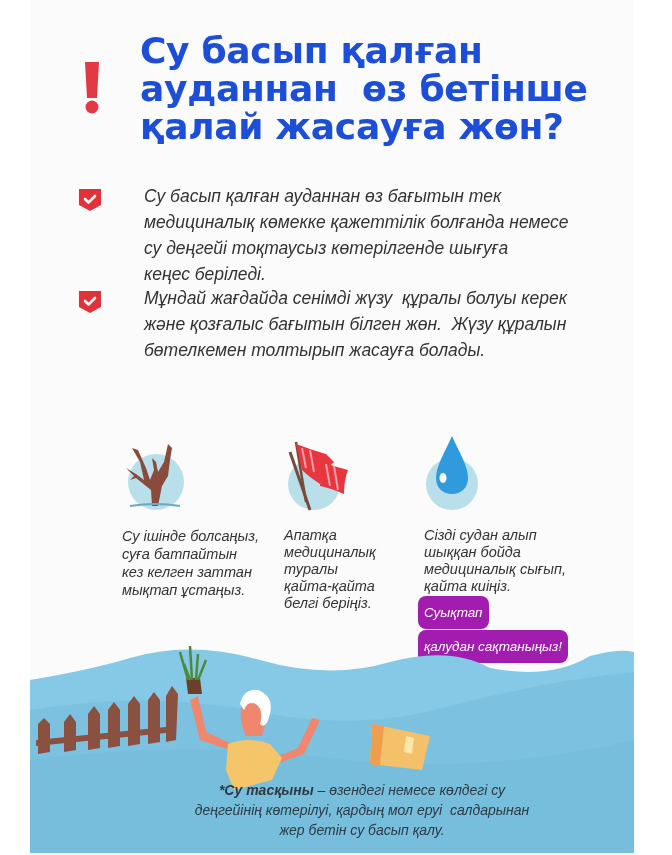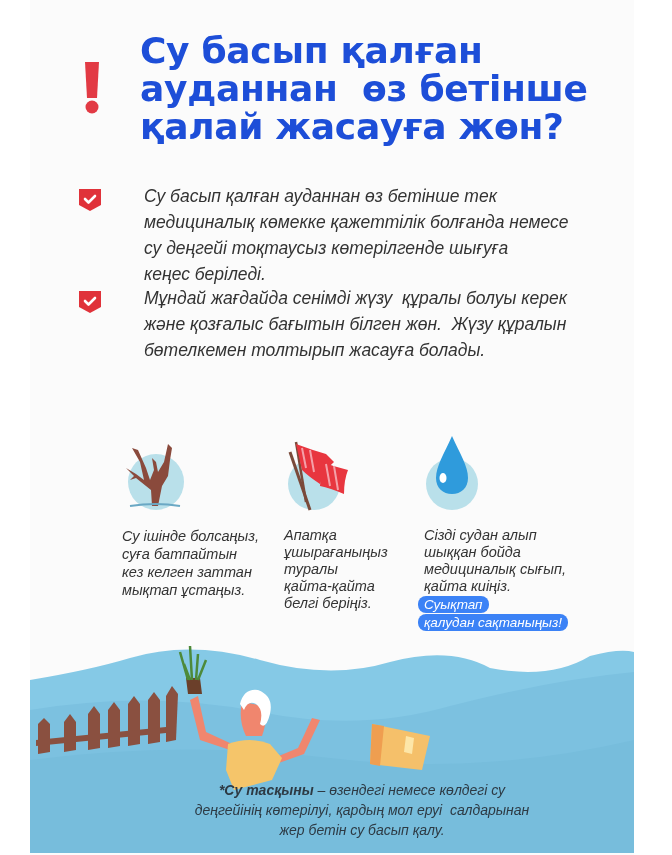--- a/index.html
+++ b/index.html
@@ -32,22 +32,22 @@
     .b2 { top: 285px; }
     .icon { position: absolute; }
     .tip {
       position: absolute; font-style: italic; font-size: 14.5px; line-height: 18px; color: #333;
     }
     .tip span { display: block; white-space: pre; }
     .warn {
       position: absolute; left: 418px;
     }
     .warn span {
-      display: block; width: max-content; background: #3b82f6; color: #fff; font-style: italic;
-      font-size: 13.5px; line-height: 17px; padding: 0 6px; border-radius: 8px; margin-bottom: 1px;
+      display: block; width: max-content; background: #a21caf; color: #fff; font-style: italic;
+      font-size: 13.5px; line-height: 17px; padding: 8px 6px; border-radius: 8px; margin-bottom: 1px;
       white-space: pre;
     }
     .water {
       position: absolute; left: 30px; top: 640px; width: 604px; height: 213px;
     }
     .footnote {
       position: absolute; left: 30px; top: 780px; width: 664px; text-align: center;
       font-style: italic; font-size: 14px; line-height: 20px; color: #2d3a44;
     }
     .footnote div { white-space: pre; }
@@ -68,21 +68,21 @@
   <span>ауданнан  өз бетінше</span>
   <span>қалай жасауға жөн?</span>
 </h1>
 
 <div class="bullet b1">
   <svg class="shield" viewBox="0 0 24 24">
     <path d="M1 1 H23 V17 L12 23 L1 17 Z" fill="#e0323a" rx="3"></path>
     <path d="M7 11 L10.5 14.5 L17 8" stroke="#fff" stroke-width="2.6" fill="none" stroke-linecap="round" stroke-linejoin="round"></path>
   </svg>
   <div class="txt">
-    <span>Су басып қалған ауданнан өз бетінше тек</span>
+    <span>Су басып қалған ауданнан өз бағытын тек</span>
     <span>медициналық көмекке қажеттілік болғанда немесе</span>
     <span>су деңгейі тоқтаусыз көтерілгенде шығуға</span>
     <span>кеңес беріледі.</span>
   </div>
 </div>
 
 <div class="bullet b2">
   <svg class="shield" viewBox="0 0 24 24">
     <path d="M1 1 H23 V17 L12 23 L1 17 Z" fill="#e0323a"></path>
     <path d="M7 11 L10.5 14.5 L17 8" stroke="#fff" stroke-width="2.6" fill="none" stroke-linecap="round" stroke-linejoin="round"></path>
@@ -116,21 +116,21 @@
 </svg>
 
 <div class="tip" style="left:122px;top:527px">
   <span>Су ішінде болсаңыз,</span>
   <span>суға батпайтын</span>
   <span>кез келген заттан</span>
   <span>мықтап ұстаңыз.</span>
 </div>
 <div class="tip" style="left:284px;top:527px;line-height:17px">
   <span>Апатқа</span>
-  <span>ұшырағаныңыз</span>
+  <span>медициналық</span>
   <span>туралы</span>
   <span>қайта-қайта</span>
   <span>белгі беріңіз.</span>
 </div>
 <div class="tip" style="left:424px;top:527px;line-height:17px">
   <span>Сізді судан алып</span>
   <span>шыққан бойда</span>
   <span>медициналық сығып,</span>
   <span>қайта киіңіз.</span>
 </div>

